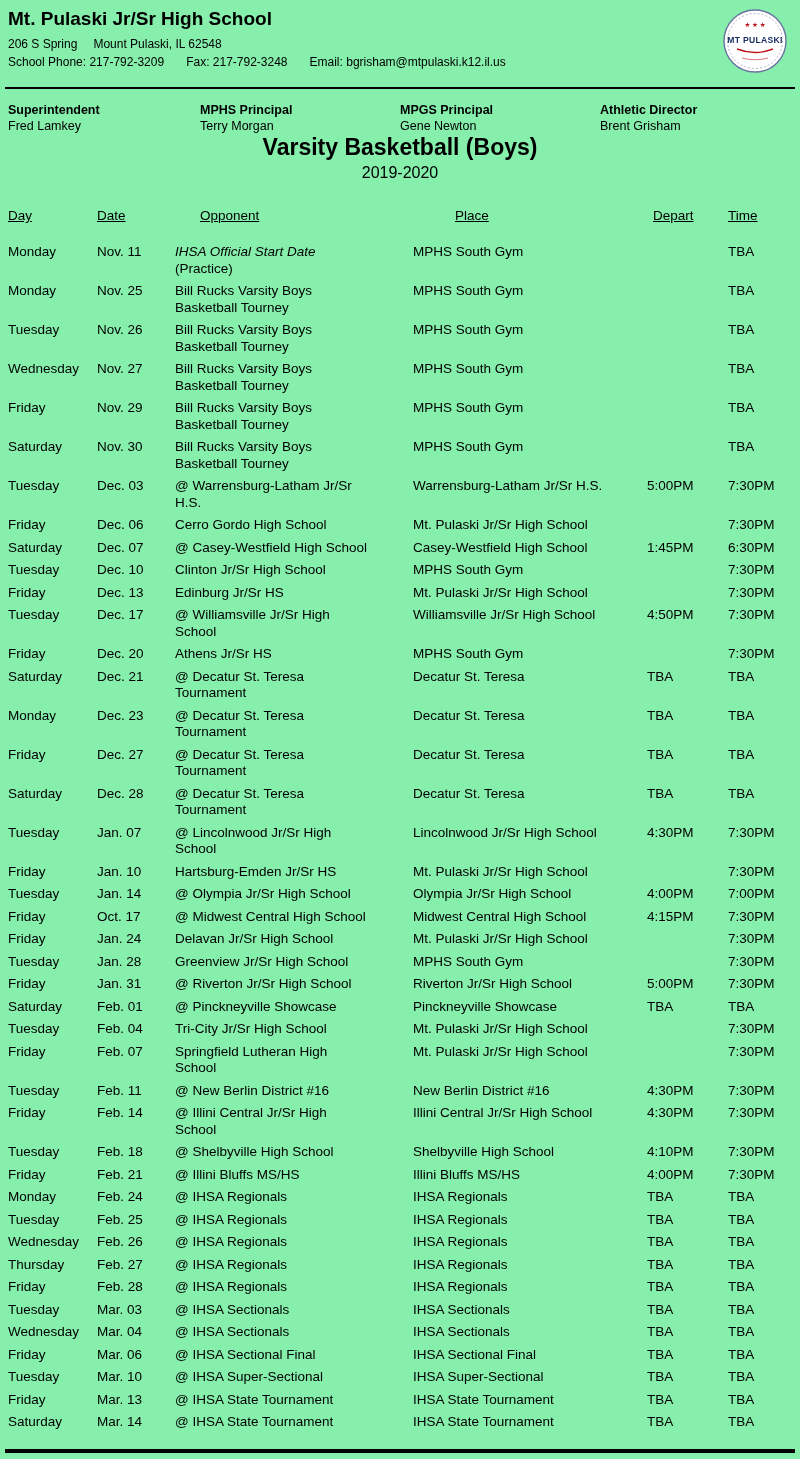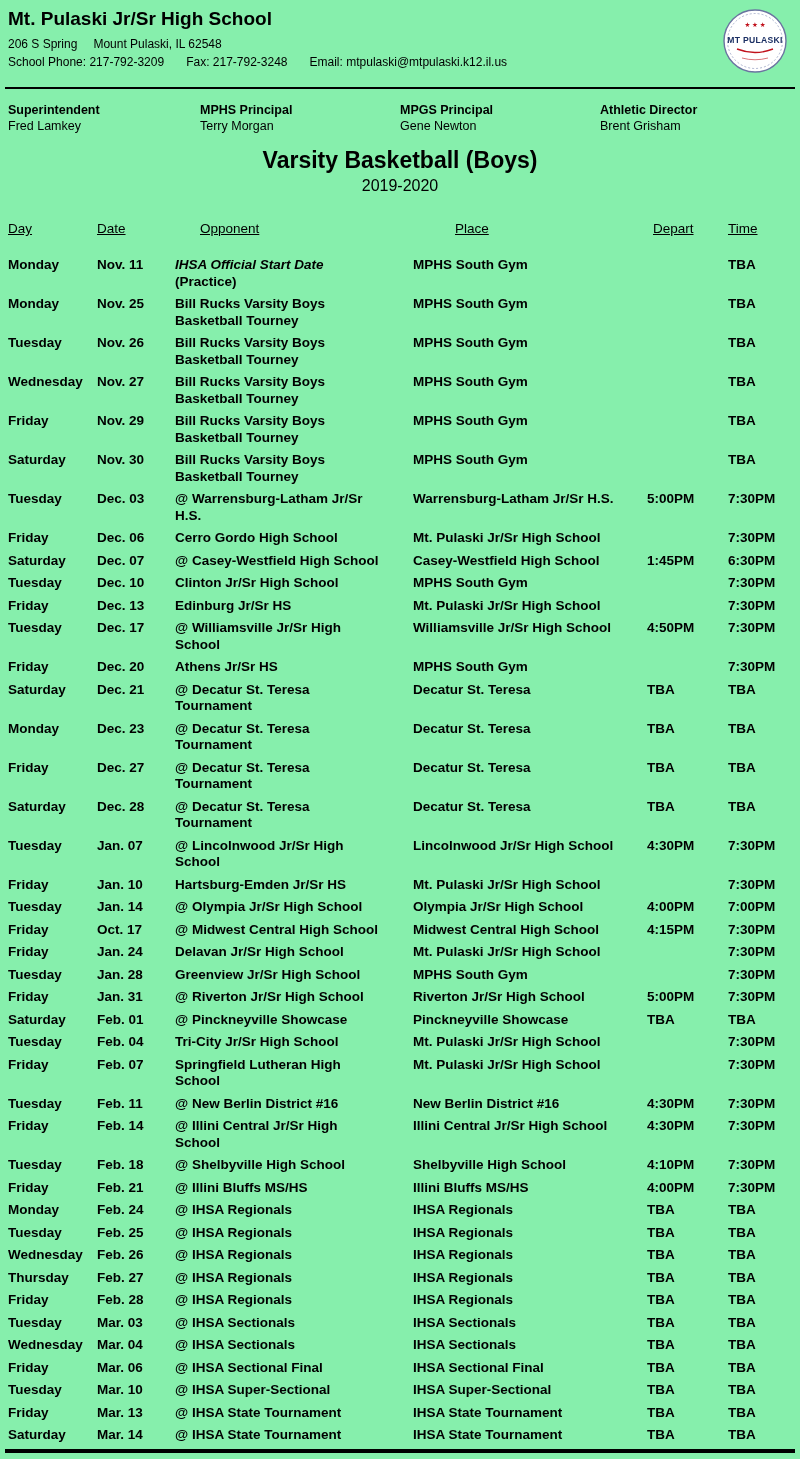--- a/index.html
+++ b/index.html
@@ -14,33 +14,33 @@
   .contact { font-size: 12px; margin-top: 4px; display: flex; gap: 22px; }
   .logo { width: 66px; height: 66px; margin-right: 4px; flex: 0 0 auto; }
 
   .rule-top { border-top: 2px solid #000; margin: 13px 5px 0 5px; }
 
   
   .staff { display: grid; grid-template-columns: 192px 200px 200px 1fr; padding: 14px 8px 0 8px; font-size: 12.5px; }
   .staff-title { font-weight: bold; line-height: 15px; }
   .staff-name { line-height: 15px; margin-top: 1px; }
 
-  .doc-title { text-align: center; font-size: 23px; font-weight: bold; margin-top: 13px; line-height: 26px; }
+  .doc-title { text-align: center; font-size: 23px; font-weight: bold; line-height: 26px; }
   .season { text-align: center; font-size: 16px; margin-top: 4px; line-height: 18px; }
 
   
   .sched { padding: 0 8px; margin-top: 26px; font-size: 13.5px; }
   .grid6 { display: grid; grid-template-columns: 89px 78px 238px 234px 81px auto; }
   .hrow { margin-bottom: 18px; }
   .hcell span { text-decoration: underline; }
   .pad25 { padding-left: 25px; }
   .pad42 { padding-left: 42px; }
   .pad6  { padding-left: 6px; }
 
-  .row { font-weight: bold; line-height: 16.5px; padding: 3px 0; }
+  .row { font-weight: normal; line-height: 16.5px; padding: 3px 0; }
   .cell { white-space: nowrap; }
   .cell.opponent div { white-space: nowrap; }
   .italic { font-style: italic; }
 
   .rule-bottom { position: absolute; left: 5px; right: 5px; bottom: 6px; border-top: 4px solid #000; }
 </style>
 </head>
 <body>
 
 <div class="page">
@@ -48,21 +48,21 @@
   <div class="letterhead">
     <div>
       <div class="school-name">Mt. Pulaski Jr/Sr High School</div>
       <div class="addr">
         <span>206 S Spring</span>
         <span>Mount Pulaski, IL  62548</span>
       </div>
       <div class="contact">
         <span>School Phone: 217-792-3209</span>
         <span>Fax: 217-792-3248</span>
-        <span>Email: mtpulaski@mtpulaski.k12.il.us</span>
+        <span>Email: bgrisham@mtpulaski.k12.il.us</span>
       </div>
     </div>
     <div class="logo">
       <svg width="66" height="66" viewBox="0 0 66 66" aria-hidden="true">
         <circle cx="33" cy="33" r="31" fill="#ffffff" stroke="#6b74a0" stroke-width="1.4"></circle>
         <circle cx="33" cy="33" r="27.5" fill="none" stroke="#9aa3c4" stroke-width="0.8" stroke-dasharray="2 2"></circle>
         <text x="33" y="19" text-anchor="middle" font-size="6.5" fill="#c1121c" font-family="Liberation Sans, sans-serif">★ ★ ★</text>
         <text x="33" y="35" text-anchor="middle" font-size="8.6" font-weight="bold" fill="#1b2f63" letter-spacing="0.3" font-family="Liberation Sans, sans-serif">MT PULASKI</text>
         <path d="M15 41 Q33 48 51 41" stroke="#c1121c" stroke-width="1.4" fill="none"></path>
         <path d="M20 50 Q33 53.5 46 50" stroke="#c1121c" stroke-width="0.9" fill="none" opacity="0.65"></path>

